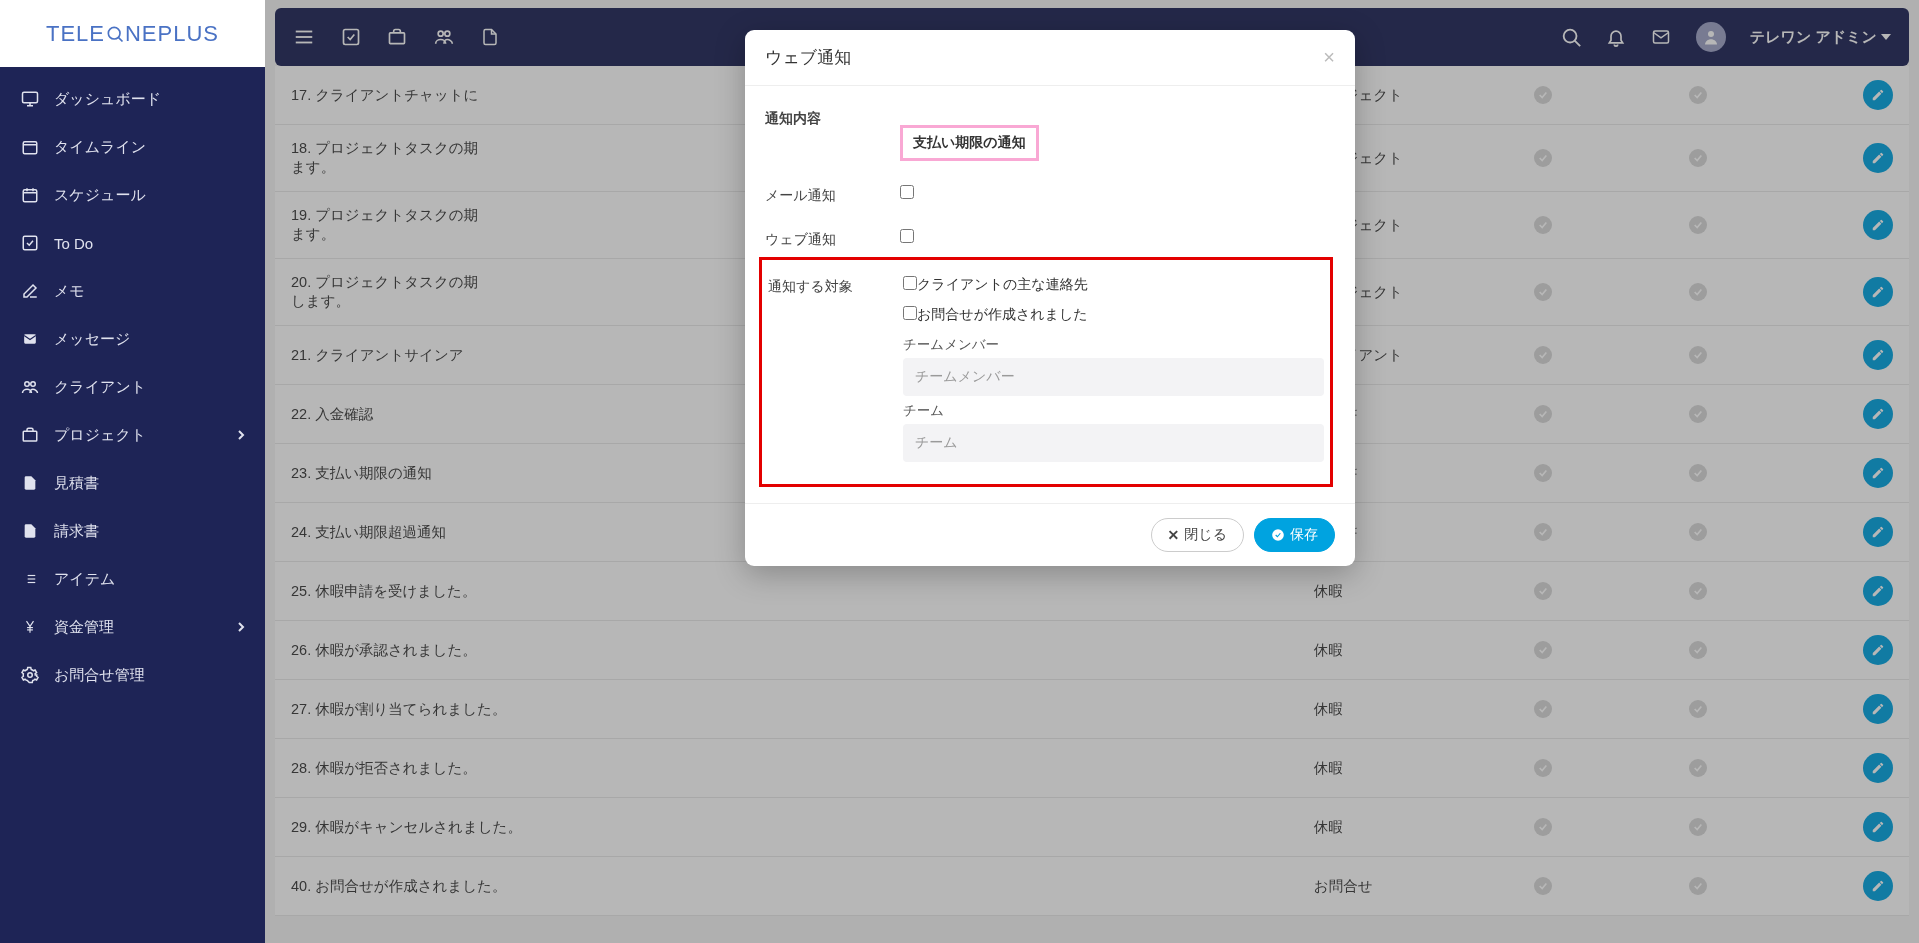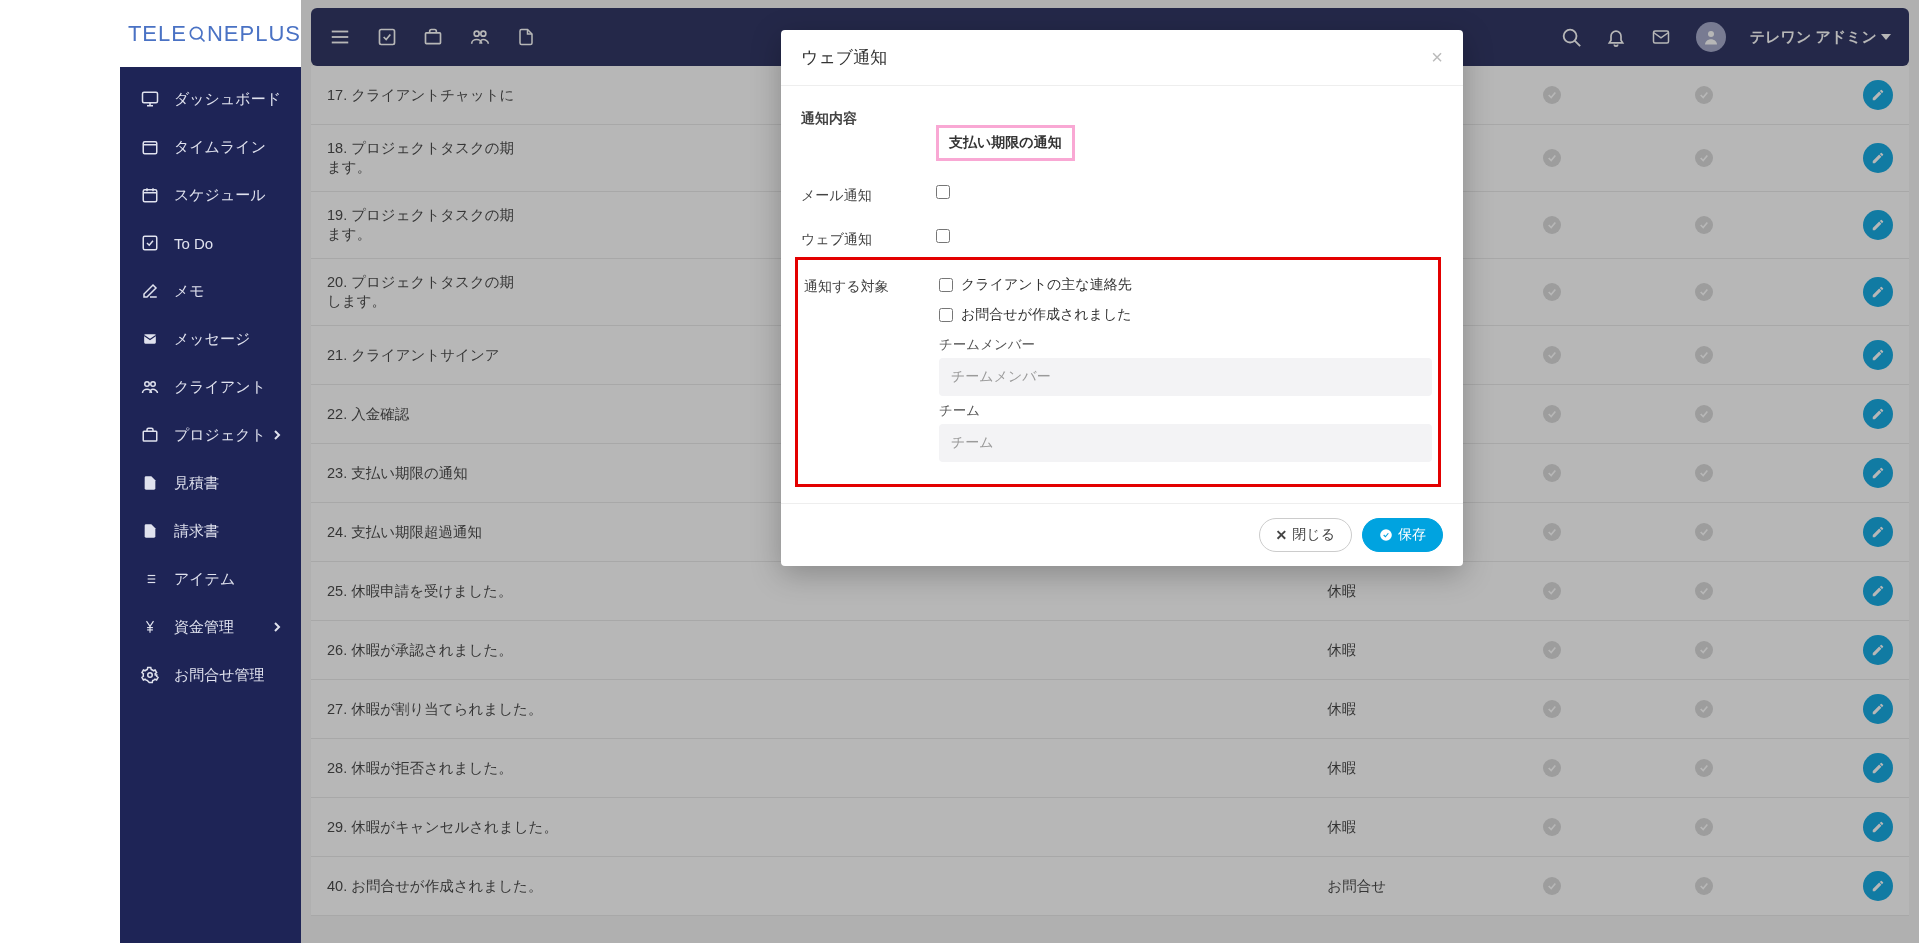--- a/index.html
+++ b/index.html
@@ -1,18 +1,18 @@
 <!DOCTYPE html>
 <html><head>
 <meta charset="utf-8">
 <style>
 * { box-sizing: border-box; margin: 0; padding: 0; }
 body { font-family: -apple-system, BlinkMacSystemFont, "Segoe UI", "Helvetica Neue", Arial, sans-serif; font-size: 14px; color: #333; background: #f5f5f5; overflow: hidden; }
 .app { display: flex; height: 943px; width: 1919px; }
-.sidebar { width: 301px; background: #fff; display: flex; flex-direction: column; flex-shrink: 0; align-items: flex-end; }
+.sidebar { width: 265px; background: #fff; display: flex; flex-direction: column; flex-shrink: 0; }
 .logo { height: 67px; display: flex; align-items: center; justify-content: center; }
 .logo-text { font-size: 22px; font-weight: 400; letter-spacing: 1px; color: #4A72C4; }
 .logo-text .thin { font-weight: 300; }
 .nav { background: #1e2456; flex: 1; padding-top: 8px; }
 .nav-item { display: flex; align-items: center; padding: 14px 20px; color: #e0e2ee; cursor: pointer; position: relative; font-size: 15px; }
 .nav-icon { width: 20px; height: 20px; margin-right: 14px; display: inline-flex; align-items: center; justify-content: center; flex-shrink: 0; }
 .nav-chev { margin-left: auto; }
 .main { flex: 1; display: flex; flex-direction: column; position: relative; }
 .topbar { height: 58px; background: #1e2456; display: flex; align-items: center; padding: 0 18px; border-radius: 6px; margin: 8px 10px 0 10px; }
 .topbar-left { display: flex; gap: 26px; align-items: center; }
@@ -24,33 +24,33 @@
 .table { width: 100%; border-collapse: collapse; background: #fff; }
 .table tr { border-bottom: 1px solid #e8e8e8; }
 .table td { padding: 14px 16px; vertical-align: middle; font-size: 14.5px; color: #3a3a3a; }
 .td-title { width: 790px; }
 .td-cat { width: 170px; }
 .td-check { width: 120px; text-align: left; color: #cfcfcf; }
 .td-act { width: 60px; text-align: right; padding-right: 30px; }
 .check-icon { display: inline-flex; width: 18px; height: 18px; border-radius: 50%; background: #d7d7d7; align-items: center; justify-content: center; color: #fff; font-size: 11px; }
 .edit-btn { width: 30px; height: 30px; border-radius: 50%; background: #00a3e0; display: inline-flex; align-items: center; justify-content: center; color: #fff; cursor: pointer; }
 .overlay { position: absolute; inset: 0; background: rgba(50,50,50,0.35); z-index: 100; }
-.modal { position: absolute; left: 480px; top: 30px; width: 682px; background: #fff; border-radius: 4px; box-shadow: 0 8px 30px rgba(0,0,0,.25); z-index: 101; }
+.modal { position: absolute; left: 480px; top: 30px; width: 610px; background: #fff; border-radius: 9px; box-shadow: 0 8px 30px rgba(0,0,0,.25); z-index: 101; }
 .modal-header { display: flex; align-items: center; padding: 16px 20px; border-bottom: 1px solid #eee; }
 .modal-title { font-size: 17px; font-weight: 500; color: #333; }
 .modal-close { margin-left: auto; color: #bbb; cursor: pointer; font-size: 20px; }
 .modal-body { padding: 10px 28px 20px 20px; }
 .mrow { display: flex; align-items: flex-start; padding: 12px 0; }
 .mlabel { width: 135px; flex-shrink: 0; font-size: 14px; color: #444; padding-top: 2px; }
 .mval { flex: 1; font-size: 14px; }
 .bold { font-weight: 700; }
 .redbox-title { border: 3px solid #f9a8d4; padding: 6px 10px; display: inline-block; margin-top: 17px; }
 .redbox-group { border: 3px solid #e30000; padding: 4px 6px 10px 6px; margin: -4px -6px; }
 .chk { width: 14px; height: 14px; }
-.chk-line { display: flex; align-items: center; gap: 8px; margin-bottom: 12px; }
+.chk-line { display: flex; align-items: flex-start; gap: 0; margin-bottom: 12px; }
 .input-fake { width: 100%; background: #f3f3f5; border-radius: 4px; padding: 10px 12px; color: #9a9a9a; margin-top: 4px; }
 .sublabel { font-size: 13.5px; color: #555; margin-top: 6px; }
 .modal-footer { display: flex; justify-content: flex-end; gap: 10px; padding: 14px 20px; border-top: 1px solid #eee; }
 .btn { border-radius: 18px; padding: 7px 16px; font-size: 14px; cursor: pointer; display: inline-flex; align-items: center; gap: 5px; }
 .btn-close { background: #fff; border: 1px solid #ccc; color: #444; }
 .btn-save { background: #00a3e0; border: 1px solid #00a3e0; color: #fff; }
 svg { display: block; }
 </style>
 </head>
 <body>

